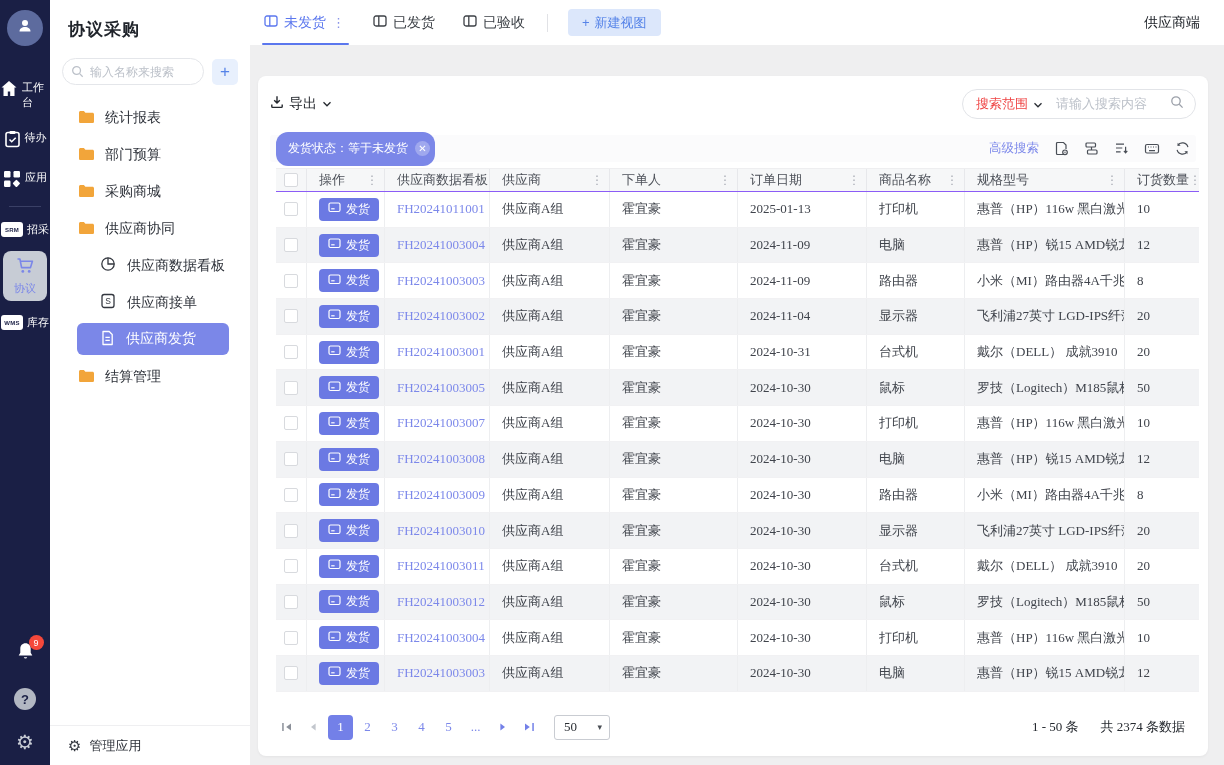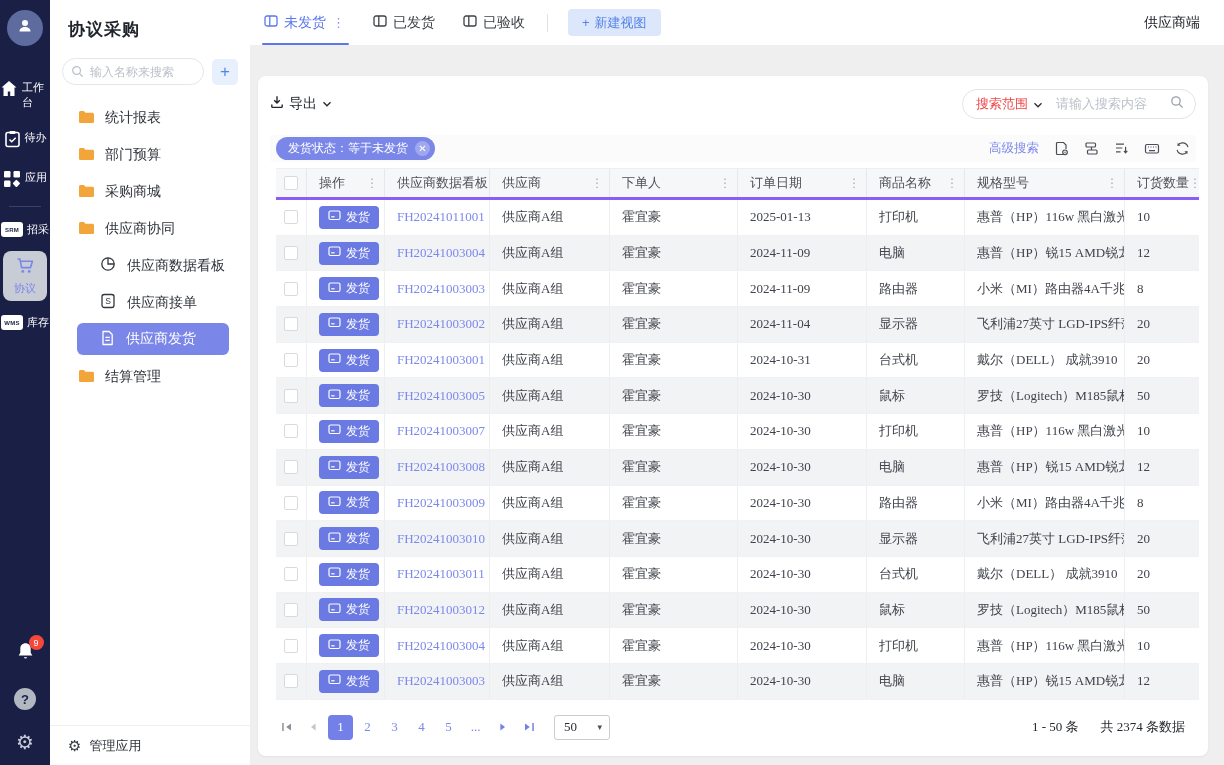--- a/index.html
+++ b/index.html
@@ -52,30 +52,30 @@
 
   
   .card { position:absolute; left:258px; top:76px; width:950px; height:680px; background:#FFFFFF; border-radius:8px; box-shadow:0 1px 3px rgba(0,0,0,.05);font-family:Liberation Serif, serif; }
   .toolbar { position:absolute; top:12px; left:12px; right:12px; height:32px; display:flex; align-items:center; }
   .export-group { display:flex; align-items:center; gap:5px; font-size:14px; color:#24282E; }
   .search-pill { margin-left:auto; width:234px; height:30px; border:1px solid #E2E4E8; border-radius:16px; display:flex; align-items:center; padding:0 11px 0 13px; gap:5px; }
   .scope-label { font-size:13px; color:#ef4444; white-space:nowrap; }
   .pill-input { flex:1; min-width:0; border:none; outline:none; font-size:13px; color:#333; padding-left:8px; font-family:inherit; }
 
   .filter-row { position:absolute; top:59px; left:12px; right:12px; height:27px; display:flex; align-items:center; background:#FBFBFC; border-radius:3px; padding:0 6px; }
-  .filter-tag { height:23px; background:#7B87E8; border-radius:12px; display:flex; align-items:center; gap:7px; padding:0 5px 0 12px; color:#FFFFFF; font-size:12px; }
+  .filter-tag { height:34px; background:#7B87E8; border-radius:12px; display:flex; align-items:center; gap:7px; padding:0 5px 0 12px; color:#FFFFFF; font-size:12px; }
   .tag-close { width:15px; height:15px; border-radius:50%; background:rgba(255,255,255,.28); display:flex; align-items:center; justify-content:center; font-size:10px; color:#fff; }
   .filter-right { margin-left:auto; display:flex; align-items:center; gap:15px; }
   .adv-link { font-size:12.5px; color:#7C88EA; }
   .tool-icon { display:flex; align-items:center; }
 
   
   .table { position:absolute; top:92px; left:18px; width:923px; }
   .grid-cols { display:grid; grid-template-columns:31px 78px 105px 120px 128px 129px 98px 160px 74px; }
-  .thead { height:32px; background:#F6F7F8; border-top:1px solid #EEEEF0; border-bottom:3px solid #8b5cf6; font-size:13px; color:#4C5058; }
+  .thead { height:24px; background:#F6F7F8; border-top:1px solid #EEEEF0; border-bottom:1px solid #8b5cf6; font-size:13px; color:#4C5058; }
   .hcell { display:flex; align-items:center; justify-content:space-between; padding:0 6px 0 12px; border-right:1px solid #E7E8EB; overflow:hidden; white-space:nowrap; }
   .hcell.cb, .tcell.cb { justify-content:center; padding:0; }
   .hcell .kebab-h { color:#A6AAB2; font-size:12px; }
   .trow { height:35.7px; font-size:13px; color:#3F434B; border-bottom:1px solid #F1F1F3; background:#FFFFFF; }
   .trow.alt { background:#F2F3F5; }
   .tcell { display:flex; align-items:center; padding-left:12px; border-right:1px solid #EDEEF0; overflow:hidden; white-space:nowrap; }
   .tcell:last-child, .hcell:last-child { border-right:none; }
   .checkbox { width:14px; height:14px; border:1px solid #D8DADE; border-radius:2px; background:#FFFFFF; }
   .order-link { color:#7C88EA; }
   .ship-btn { height:23px; padding:0 9px; background:#6B79E3; border-radius:4px; color:#FFFFFF; font-size:12px; display:flex; align-items:center; gap:5px; }

